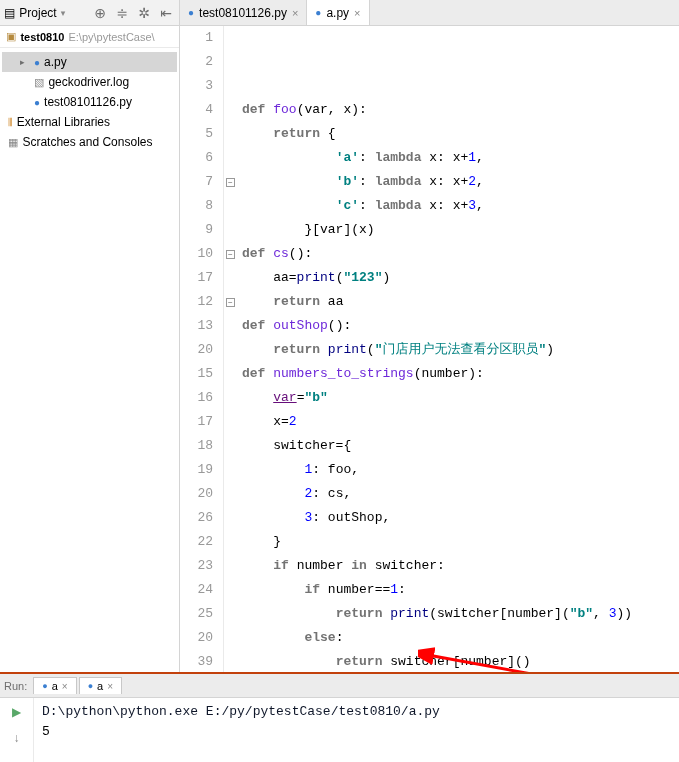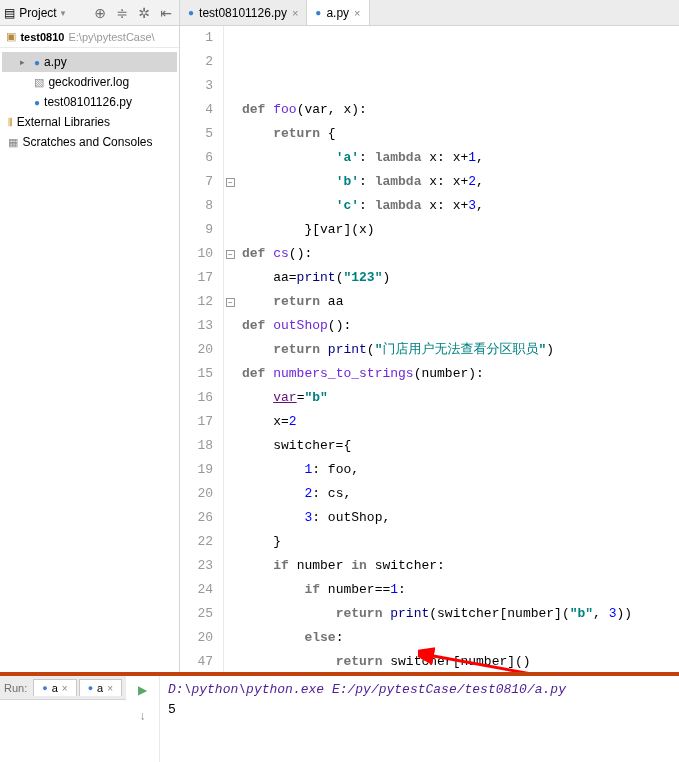--- a/index.html
+++ b/index.html
@@ -33,33 +33,33 @@
 .code { flex: 1; position: relative; padding-left: 4px; white-space: pre; overflow: hidden; }
 .code .line { height: 24px; }
 .kw { color: #737373; font-weight: bold; }
 .str { color: #008080; font-weight: bold; }
 .num { color: #0000ff; }
 .fn { color: #6d28d9; }
 .bi { color: #000080; }
 .id { color: #660e7a; text-decoration: underline; }
 .utxt { color: #008080; font-weight: normal; }
 .arrow-annot { position: absolute; pointer-events: none; z-index: 5; }
-.run-panel { border-top: 4px solid #c2410c; display: flex; flex-direction: row; height: 90px; }
+.run-panel { border-top: 2px solid #c2410c; display: flex; flex-direction: column; height: 90px; }
 .run-tabs { height: 24px; display: flex; align-items: center; background: #ececec; border-bottom: 1px solid #d4d4d4; padding: 0 4px; gap: 2px; }
 .run-tabs .rlabel { color: #6e6e6e; margin-right: 4px; font-size: 11px; }
 .run-tab { display: flex; align-items: center; gap: 4px; padding: 2px 8px; background: #fff; border: 1px solid #c8c8c8; border-bottom: none; font-size: 11px; cursor: pointer; }
 .run-tab .py-icon { color: #3b7fd1; font-size: 9px; font-weight: bold; }
 .run-tab .close { color: #888; font-size: 10px; }
 .run-body { flex: 1; display: flex; }
 .run-toolbar { width: 34px; border-right: 1px solid #eaeaea; display: flex; flex-direction: column; align-items: center; padding-top: 4px; gap: 6px; }
 .run-toolbar .btn { width: 20px; height: 20px; display: flex; align-items: center; justify-content: center; cursor: pointer; border-radius: 3px; }
 .run-toolbar .play { color: #59a869; }
 .run-toolbar .down { color: #888; }
 .run-output { flex: 1; font-family: "Consolas", "Courier New", monospace; font-size: 13px; padding: 4px 8px; line-height: 20px; }
-.run-output .cmd { color: #4c1d95; font-style: italic; }
+.run-output .cmd { color: #0f172a; }
 </style>
 </head>
 <body>
 
 <div class="main-area">
   <div class="sidebar">
     <div class="sidebar-header">
       <span class="title">
         <span>▤</span>
         <span>Project</span>
@@ -136,21 +136,21 @@
           <div>17</div>
           <div>18</div>
           <div>19</div>
           <div>20</div>
           <div>26</div>
           <div>22</div>
           <div>23</div>
           <div>24</div>
           <div>25</div>
           <div>20</div>
-          <div>47</div>
+          <div>39</div>
         </div>
       <div class="fold-gutter" id="foldg">
           <div class="fold-mark" style="top: 152px;">−</div>
           <div class="fold-mark" style="top: 224px;">−</div>
           <div class="fold-mark" style="top: 272px;">−</div>
         </div>
       <div class="code" id="code">
         <svg class="arrow-annot" width="200" height="60" style="top:612px;left:180px">
           <defs>
               <marker id="ah" markerWidth="10" markerHeight="10" refX="2" refY="3" orient="auto">

